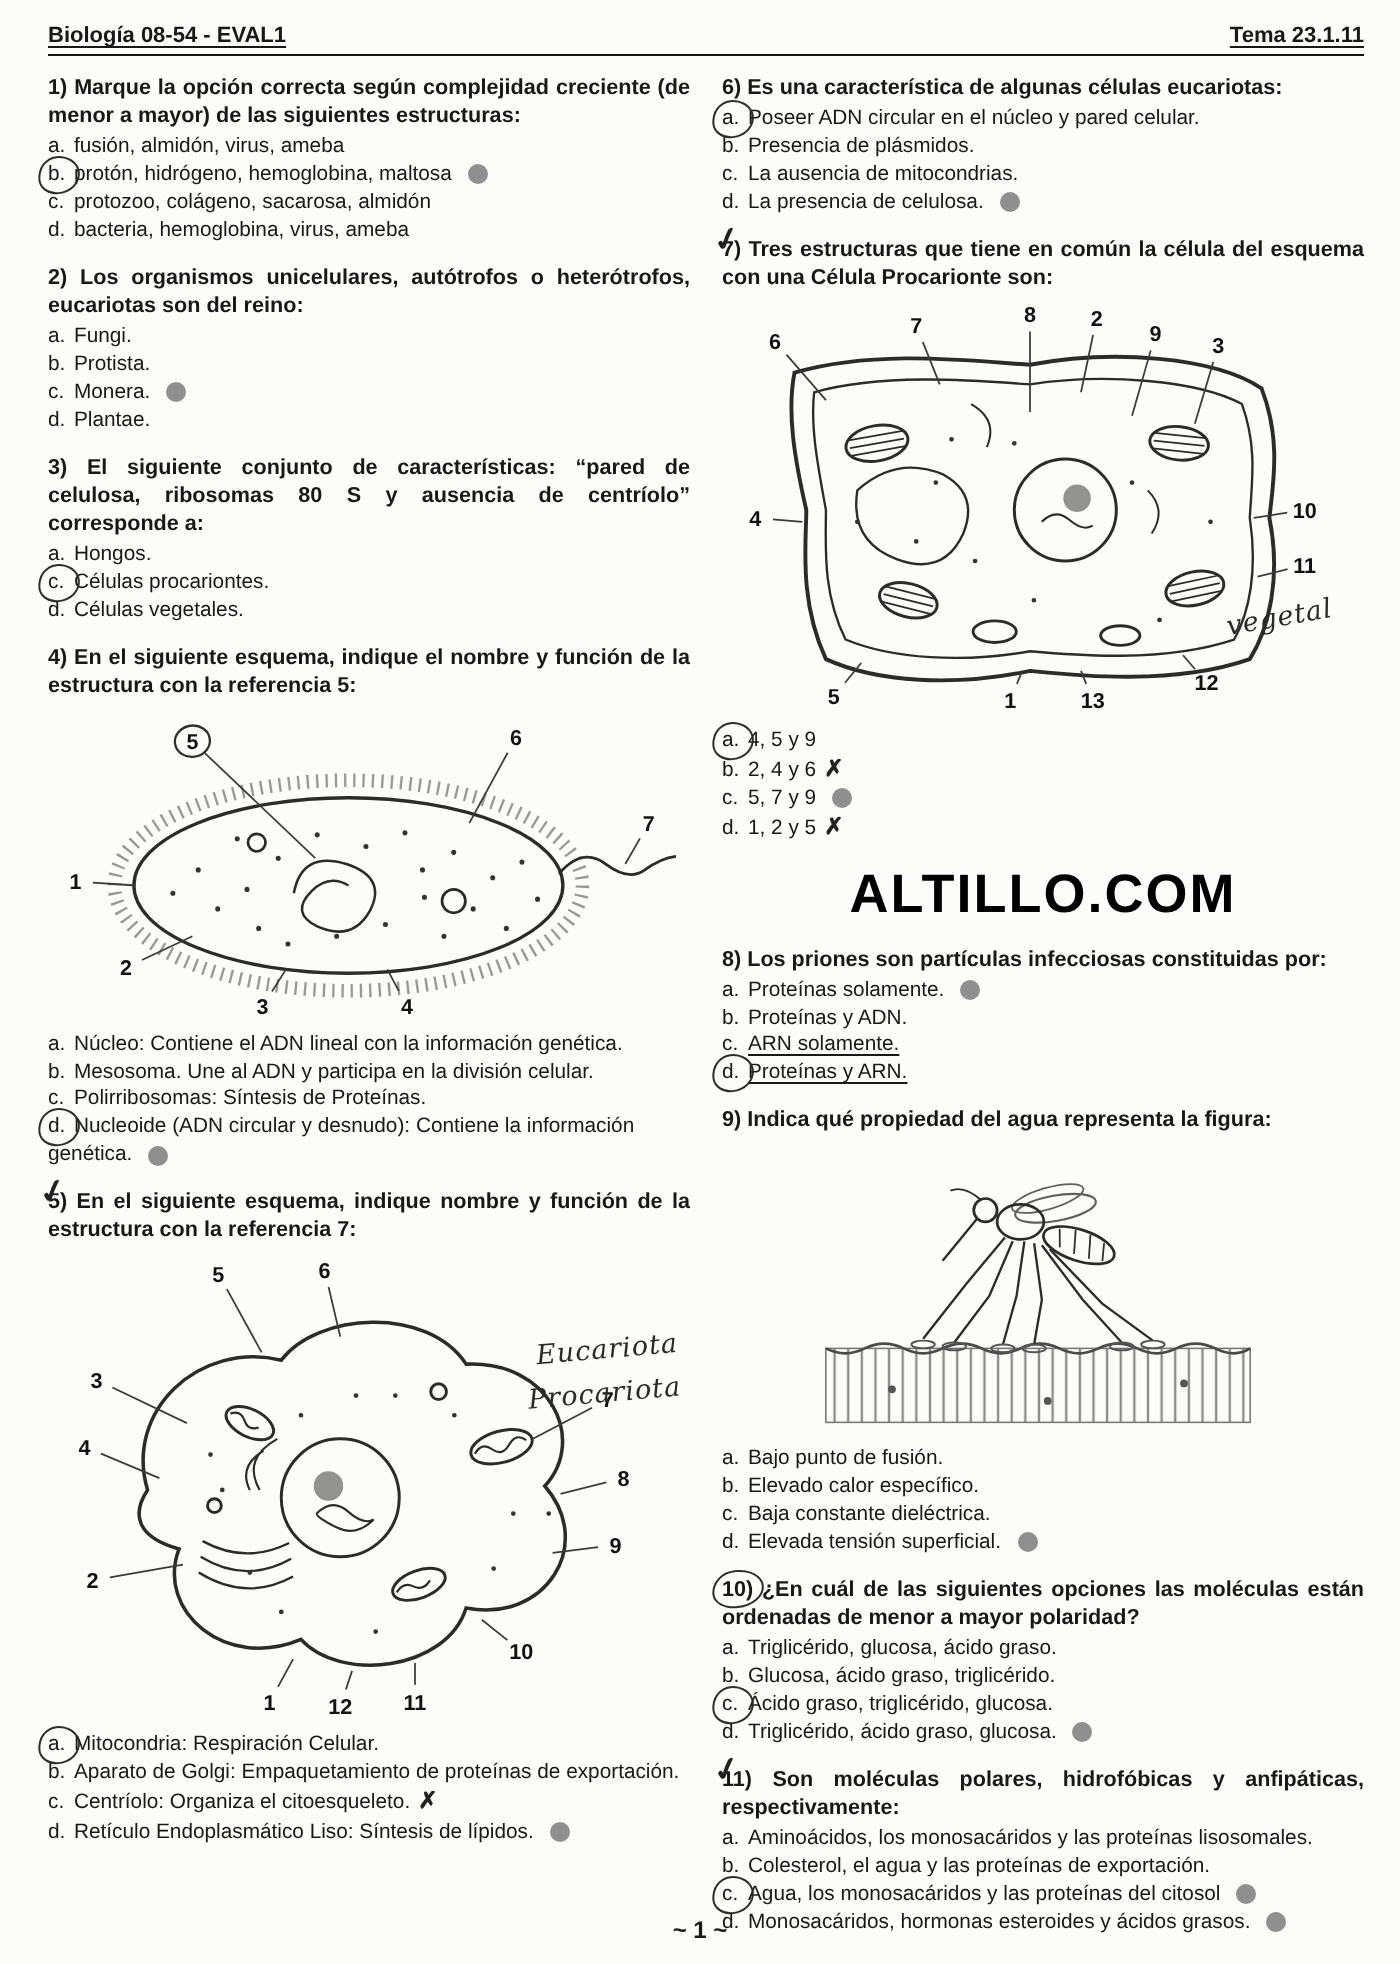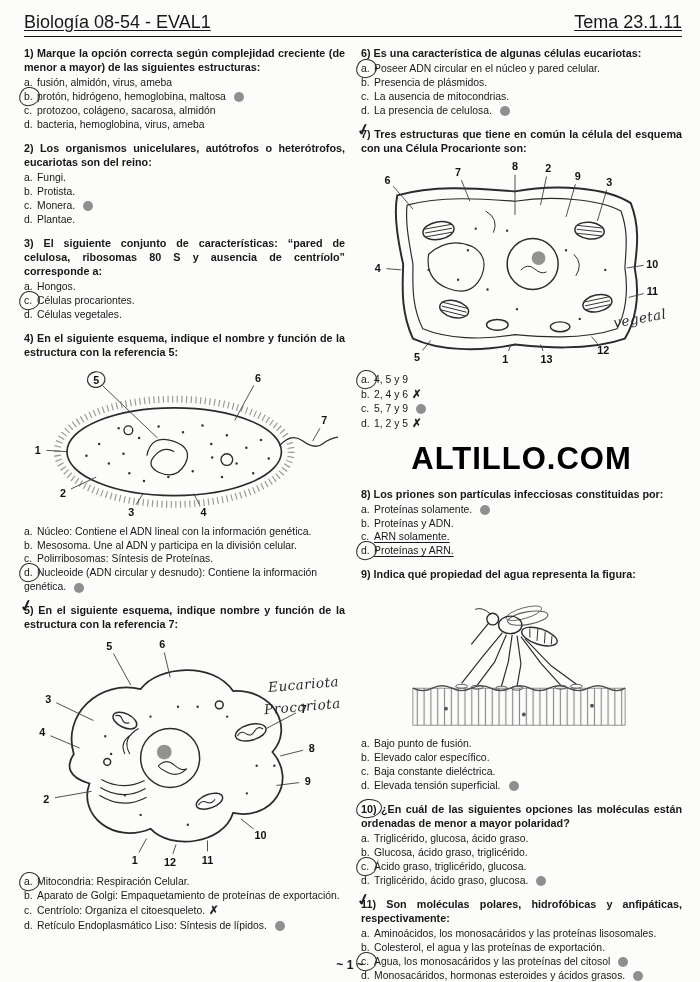--- a/index.html
+++ b/index.html
@@ -7,21 +7,21 @@
   body{
     background:#fcfcfa;
     color:#181818;
     font-family:"Liberation Sans",sans-serif;
     position:relative;
     overflow:hidden;
     padding:12px 18px 0 24px;
   }
   .header{
     display:flex;justify-content:space-between;align-items:flex-end;
-    font-weight:normal;font-size:18px;
+    font-weight:bold;font-size:11px;
     padding-bottom:3px;border-bottom:1.6px solid #141414;margin-bottom:9px;
   }
   .header .ht{text-decoration:underline;text-underline-offset:2px;}
   .cols{display:flex;gap:16px;}
   .col{flex:1;min-width:0;}
   .question{margin-bottom:9px;}
   .q-stem{font-weight:bold;font-size:10.8px;line-height:1.3;position:relative;margin-bottom:2px;text-align:justify;}
   .q-num{display:inline-block;position:relative;}
   .q-mark{
     position:absolute;left:-4px;top:-7px;font-size:16px;font-weight:bold;
@@ -51,21 +51,21 @@
   .fig-plant svg{margin-left:4px;}
   .fig-water svg{margin-left:46px;}
   .fig-labels{font-size:11px;font-weight:bold;fill:#111;font-family:"Liberation Sans",sans-serif;}
   .hand-note{
     position:absolute;
     font-family:"DejaVu Serif",serif;font-style:italic;
     font-size:13.5px;color:#2a2a2a;white-space:nowrap;
     letter-spacing:0.5px;
   }
   .watermark{
-    font-size:31px;font-weight:bold;letter-spacing:1px;
+    font-size:27px;font-weight:bold;letter-spacing:1px;
     text-align:center;margin:4px 0 10px;color:#000;
   }
   .footer{
     position:absolute;bottom:10px;left:0;width:100%;
     text-align:center;font-size:12px;font-weight:bold;
   }
 </style>
 </head>
 <body>
 

